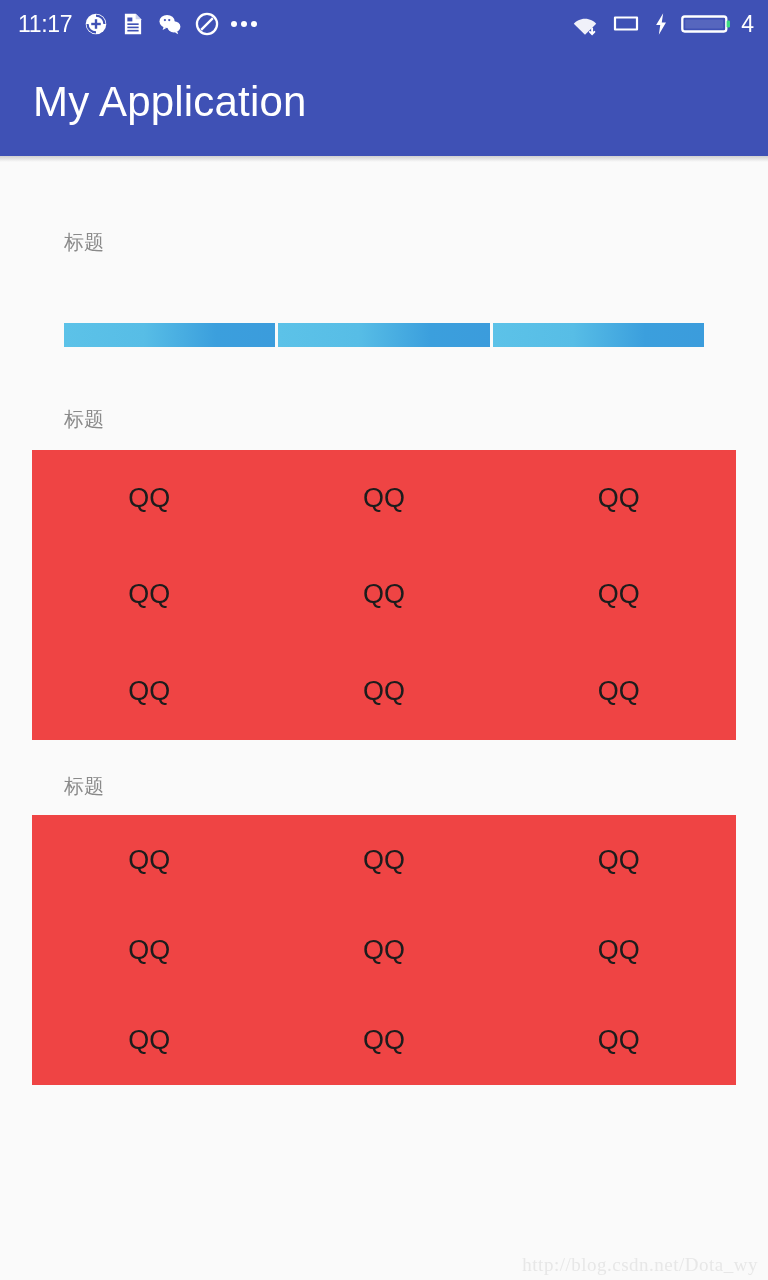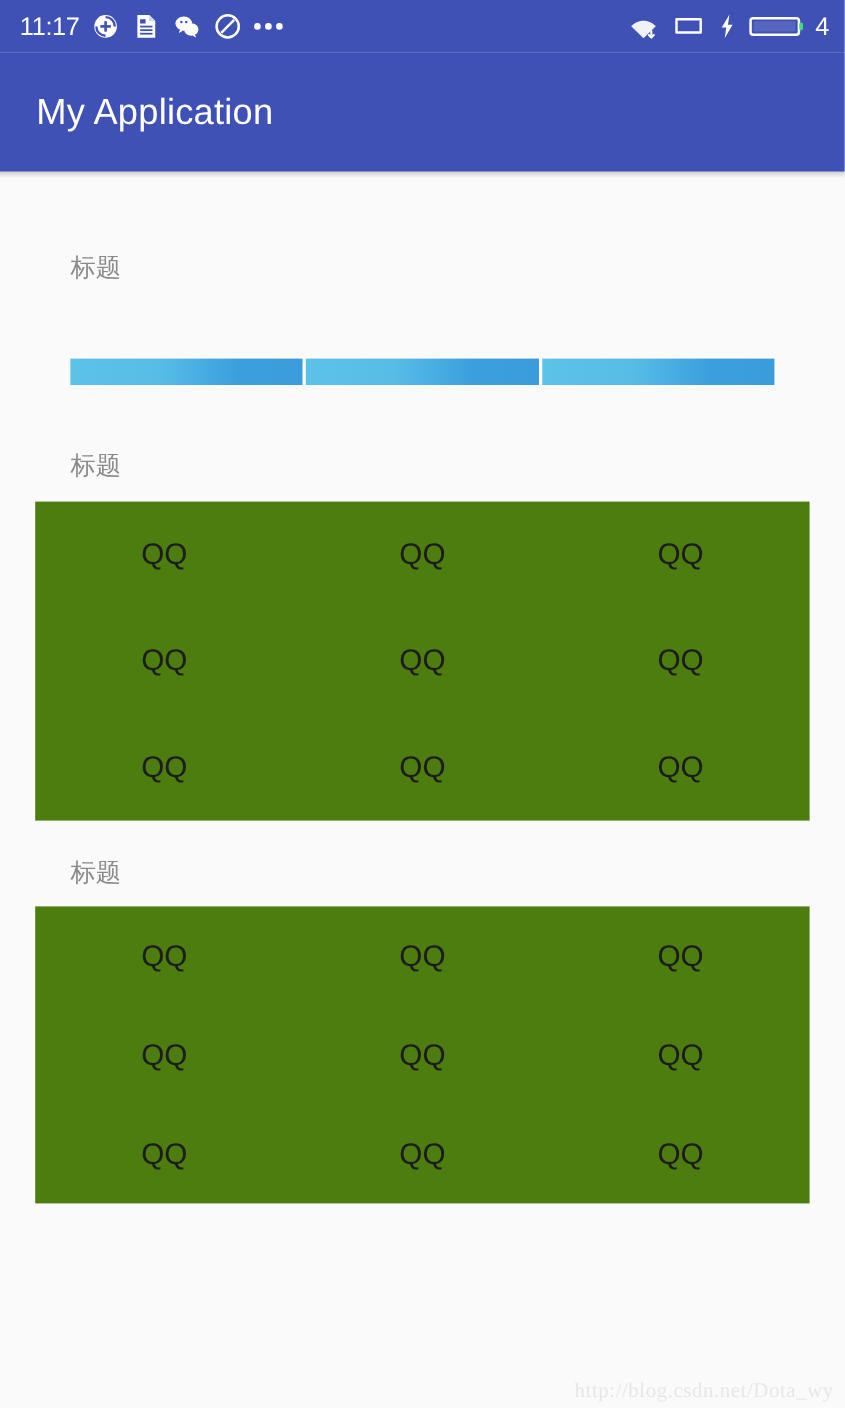--- a/index.html
+++ b/index.html
@@ -73,38 +73,38 @@
     height: 108px;
     background: #3f51b5;
     display: flex;
     align-items: center;
     padding-left: 33px;
     box-sizing: border-box;
     position: relative;
   }
   .app-bar-title {
     color: #ffffff;
-    font-size: 33px;
+    font-size: 42px;
     font-weight: 400;
     letter-spacing: 0.2px;
   }
   .appbar-shadow {
     height: 6px;
     width: 100%;
     background: linear-gradient(to bottom, rgba(0,0,0,0.17), rgba(0,0,0,0));
   }
 
   
   .content {
     position: relative;
   }
 
   .section-label {
     color: #8a8a8a;
-    font-size: 23px;
+    font-size: 20px;
     padding-left: 64px;
     line-height: 1;
   }
   .section-label.lbl-1 { padding-top: 70px; }
   .section-label.lbl-2 { padding-top: 62px; }
   .section-label.lbl-3 { padding-top: 36px; }
 
   
   .bar-wrap {
     margin: 71px 64px 0 64px;
@@ -114,21 +114,21 @@
   }
   .bar-seg {
     flex: 1 1 0;
     height: 100%;
     background: linear-gradient(to right, #5cc2e8 0%, #57bde6 38%, #3b9fdd 72%, #3b9cdc 100%);
   }
 
   
   .grid-panel {
     margin: 0 32px;
-    background: #4d7c0f;
+    background: #ef4444;
     display: grid;
     grid-template-columns: repeat(3, 1fr);
     grid-template-rows: repeat(3, 1fr);
     box-sizing: border-box;
   }
   .grid-panel.panel-1 {
     height: 290px;
     margin-top: 21px;
   }
   .grid-panel.panel-2 {

